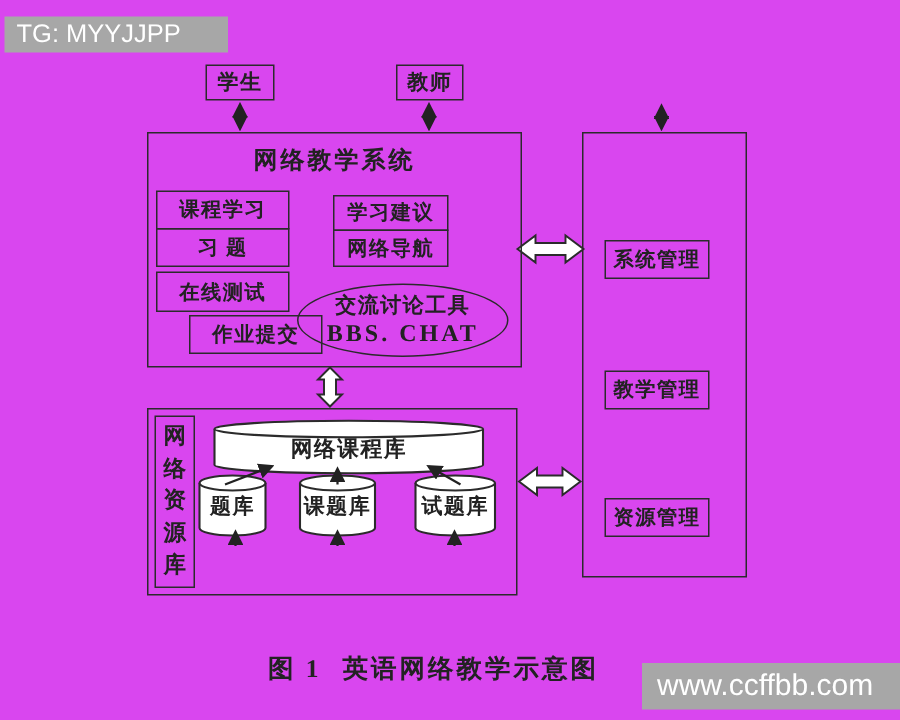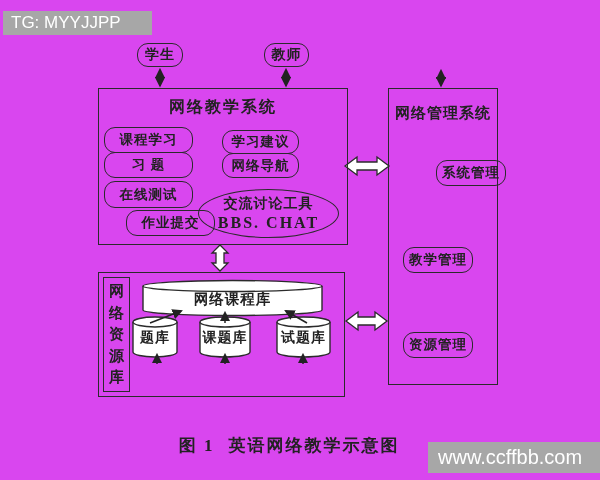--- a/index.html
+++ b/index.html
@@ -3,21 +3,21 @@
 <meta charset="utf-8">
 <style>
   html,body{margin:0;padding:0;background:#ffffff;}
   .stage{
     position:relative;width:600px;height:480px;background:#d946ef;overflow:hidden;
     font-family:"Liberation Serif","DejaVu Serif",serif;color:#222;
   }
   .abs{position:absolute;box-sizing:border-box;}
   .layer{position:absolute;left:0;top:0;}
   .box{border:1.5px solid #2b2b2b;background:transparent;}
-  .center{display:flex;align-items:center;justify-content:center;text-align:center;border-radius:11px;}
+  .center{display:flex;align-items:center;justify-content:center;text-align:center;}
   .lbl{font-weight:700;white-space:pre;}
   .actor{font-size:14px;letter-spacing:1px;}
   .sys-title{font-size:16px;letter-spacing:2px;font-weight:700;}
   .module{font-size:13.5px;letter-spacing:1px;border:1.2px solid #2b2b2b;}
   .ellipse{border:1.4px solid #2b2b2b;border-radius:50%;display:flex;flex-direction:column;align-items:center;justify-content:center;}
   .ellipse .l1{font-size:14px;font-weight:700;letter-spacing:1px;}
   .ellipse .l2{font-size:16px;font-weight:700;letter-spacing:2px;margin-top:1px;}
   .vlabel{border:1.3px solid #2b2b2b;font-size:15px;font-weight:700;line-height:21.5px;
           text-align:center;word-break:break-all;padding-top:3px;}
   .cyl-lbl{font-size:14.5px;font-weight:700;letter-spacing:1px;}
@@ -89,22 +89,21 @@
 
   <div class="abs center lbl module" style="left:222px;top:130px;width:77px;height:24px;">学习建议</div>
   <div class="abs center lbl module" style="left:222px;top:153px;width:77px;height:25px;">网络导航</div>
 
   <div class="abs ellipse" style="left:198px;top:189px;width:141px;height:49px;">
     <span class="l1">交流讨论工具</span>
     <span class="l2">BBS. CHAT</span>
   </div>
 
   <div class="abs box" style="left:388px;top:88px;width:110px;height:297px;"></div>
-  <div class="abs center sys-title" style="left:388px;top:102px;width:110px;height:22px;letter-spacing:1px;font-size:15px;">网络管理系统</div>
-  <div class="abs center lbl module" style="left:403px;top:160px;width:70px;height:26px;margin-left:33px;">系统管理</div>
+  <div class="abs center lbl module" style="left:403px;top:160px;width:70px;height:26px;">系统管理</div>
   <div class="abs center lbl module" style="left:403px;top:247px;width:70px;height:26px;">教学管理</div>
   <div class="abs center lbl module" style="left:403px;top:332px;width:70px;height:26px;">资源管理</div>
 
   <div class="abs box" style="left:98px;top:272px;width:247px;height:125px;"></div>
   <div class="abs vlabel" style="left:103px;top:277px;width:27px;height:115px;">网络资源库</div>
 
   <div class="abs center cyl-lbl" style="left:143px;top:290px;width:179px;height:18px;">网络课程库</div>
   <div class="abs center cyl-lbl" style="left:133px;top:329px;width:44px;height:18px;font-size:14px;">题库</div>
   <div class="abs center cyl-lbl" style="left:200px;top:329px;width:50px;height:18px;font-size:14px;">课题库</div>
   <div class="abs center cyl-lbl" style="left:277px;top:329px;width:53px;height:18px;font-size:14px;">试题库</div>

